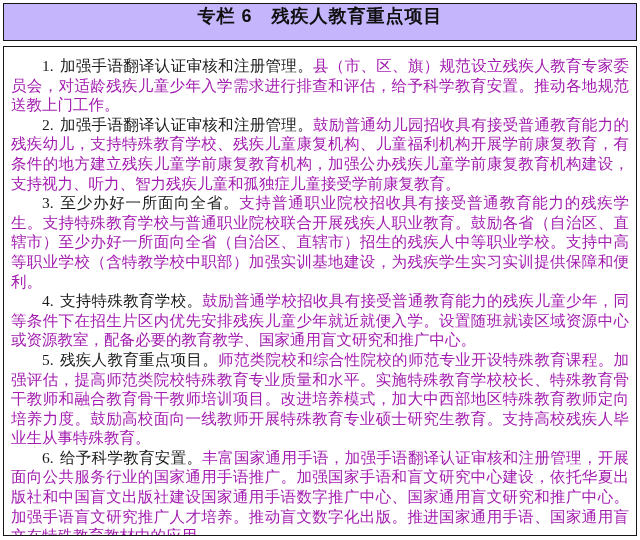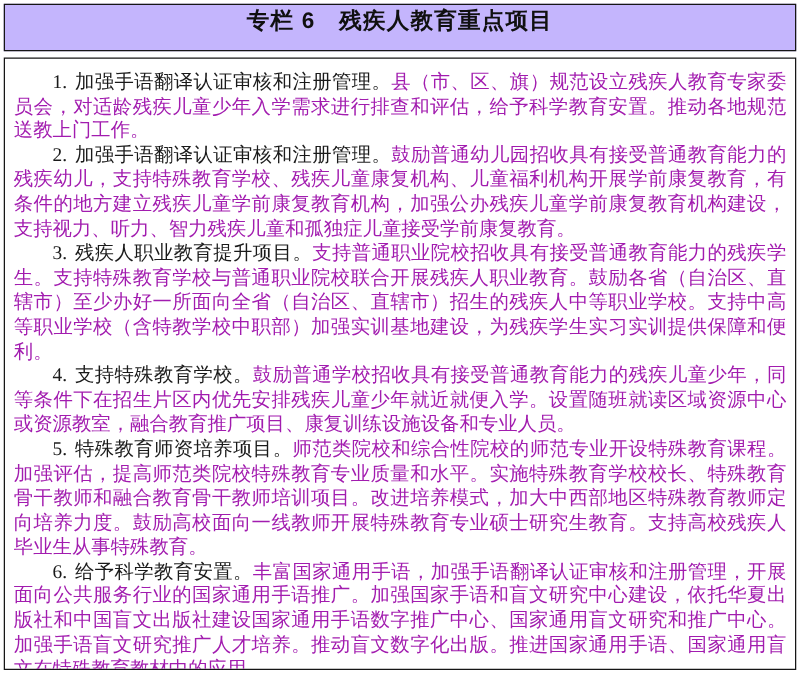--- a/index.html
+++ b/index.html
@@ -71,23 +71,23 @@
   <div class="title-box">
     <div class="title">专栏 6　残疾人教育重点项目</div>
   </div>
 
   <div class="body-box">
 
     <p class="para"><span class="num">1.</span><span class="item-title">加强手语翻译认证审核和注册管理。</span><span class="item-desc">县（市、区、旗）规范设立残疾人教育专家委员会，对适龄残疾儿童少年入学需求进行排查和评估，给予科学教育安置。推动各地规范送教上门工作。</span></p>
 
     <p class="para"><span class="num">2.</span><span class="item-title">加强手语翻译认证审核和注册管理。</span><span class="item-desc">鼓励普通幼儿园招收具有接受普通教育能力的残疾幼儿，支持特殊教育学校、残疾儿童康复机构、儿童福利机构开展学前康复教育，有条件的地方建立残疾儿童学前康复教育机构，加强公办残疾儿童学前康复教育机构建设，支持视力、听力、智力残疾儿童和孤独症儿童接受学前康复教育。</span></p>
 
-    <p class="para"><span class="num">3.</span><span class="item-title">残疾人职业教育提升项目。</span><span class="item-desc">支持普通职业院校招收具有接受普通教育能力的残疾学生。支持特殊教育学校与普通职业院校联合开展残疾人职业教育。鼓励各省（自治区、直辖市）至少办好一所面向全省（自治区、直辖市）招生的残疾人中等职业学校。支持中高等职业学校（含特教学校中职部）加强实训基地建设，为残疾学生实习实训提供保障和便利。</span></p>
+    <p class="para"><span class="num">3.</span><span class="item-title">至少办好一所面向全省。</span><span class="item-desc">支持普通职业院校招收具有接受普通教育能力的残疾学生。支持特殊教育学校与普通职业院校联合开展残疾人职业教育。鼓励各省（自治区、直辖市）至少办好一所面向全省（自治区、直辖市）招生的残疾人中等职业学校。支持中高等职业学校（含特教学校中职部）加强实训基地建设，为残疾学生实习实训提供保障和便利。</span></p>
 
-    <p class="para"><span class="num">4.</span><span class="item-title">支持特殊教育学校。</span><span class="item-desc">鼓励普通学校招收具有接受普通教育能力的残疾儿童少年，同等条件下在招生片区内优先安排残疾儿童少年就近就便入学。设置随班就读区域资源中心或资源教室，融合教育推广项目、康复训练设施设备和专业人员。</span></p>
+    <p class="para"><span class="num">4.</span><span class="item-title">支持特殊教育学校。</span><span class="item-desc">鼓励普通学校招收具有接受普通教育能力的残疾儿童少年，同等条件下在招生片区内优先安排残疾儿童少年就近就便入学。设置随班就读区域资源中心或资源教室，配备必要的教育教学、国家通用盲文研究和推广中心。</span></p>
 
-    <p class="para"><span class="num">5.</span><span class="item-title">特殊教育师资培养项目。</span><span class="item-desc">师范类院校和综合性院校的师范专业开设特殊教育课程。加强评估，提高师范类院校特殊教育专业质量和水平。实施特殊教育学校校长、特殊教育骨干教师和融合教育骨干教师培训项目。改进培养模式，加大中西部地区特殊教育教师定向培养力度。鼓励高校面向一线教师开展特殊教育专业硕士研究生教育。支持高校残疾人毕业生从事特殊教育。</span></p>
+    <p class="para"><span class="num">5.</span><span class="item-title">残疾人教育重点项目。</span><span class="item-desc">师范类院校和综合性院校的师范专业开设特殊教育课程。加强评估，提高师范类院校特殊教育专业质量和水平。实施特殊教育学校校长、特殊教育骨干教师和融合教育骨干教师培训项目。改进培养模式，加大中西部地区特殊教育教师定向培养力度。鼓励高校面向一线教师开展特殊教育专业硕士研究生教育。支持高校残疾人毕业生从事特殊教育。</span></p>
 
     <p class="para"><span class="num">6.</span><span class="item-title">给予科学教育安置。</span><span class="item-desc">丰富国家通用手语，加强手语翻译认证审核和注册管理，开展面向公共服务行业的国家通用手语推广。加强国家手语和盲文研究中心建设，依托华夏出版社和中国盲文出版社建设国家通用手语数字推广中心、国家通用盲文研究和推广中心。加强手语盲文研究推广人才培养。推动盲文数字化出版。推进国家通用手语、国家通用盲文在特殊教育教材中的应用。</span></p>
 
   </div>
 
 </div>
 
 </body></html>

